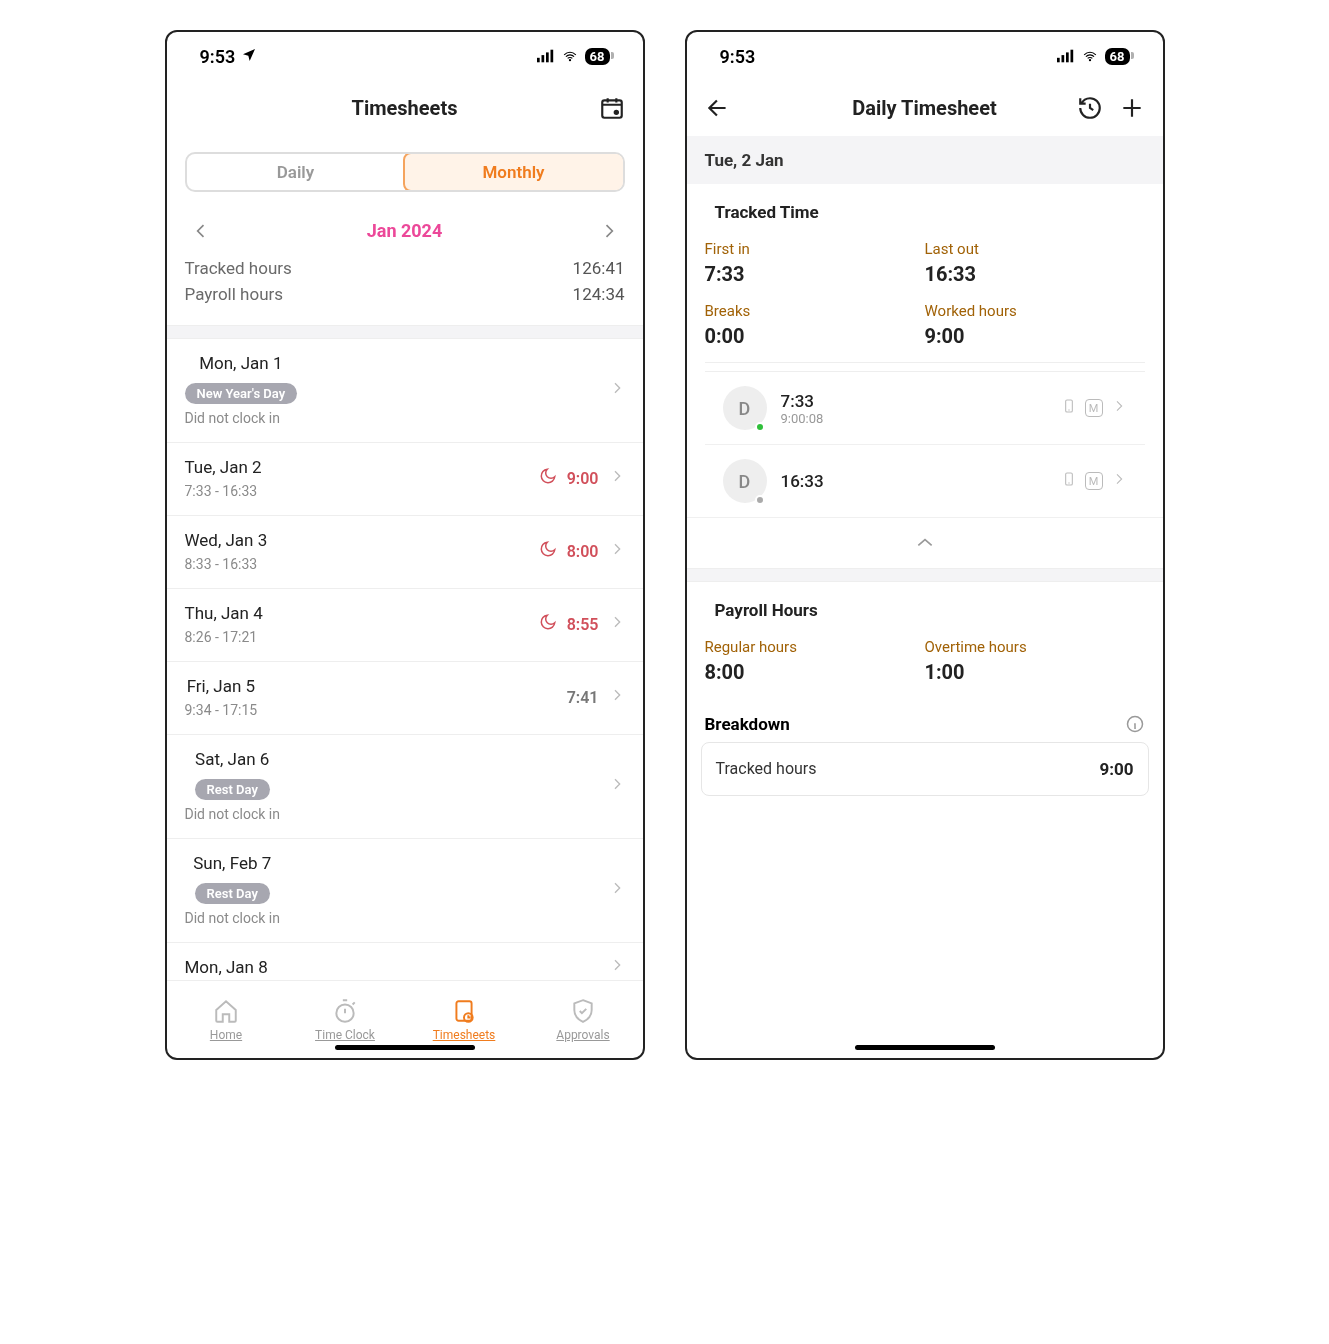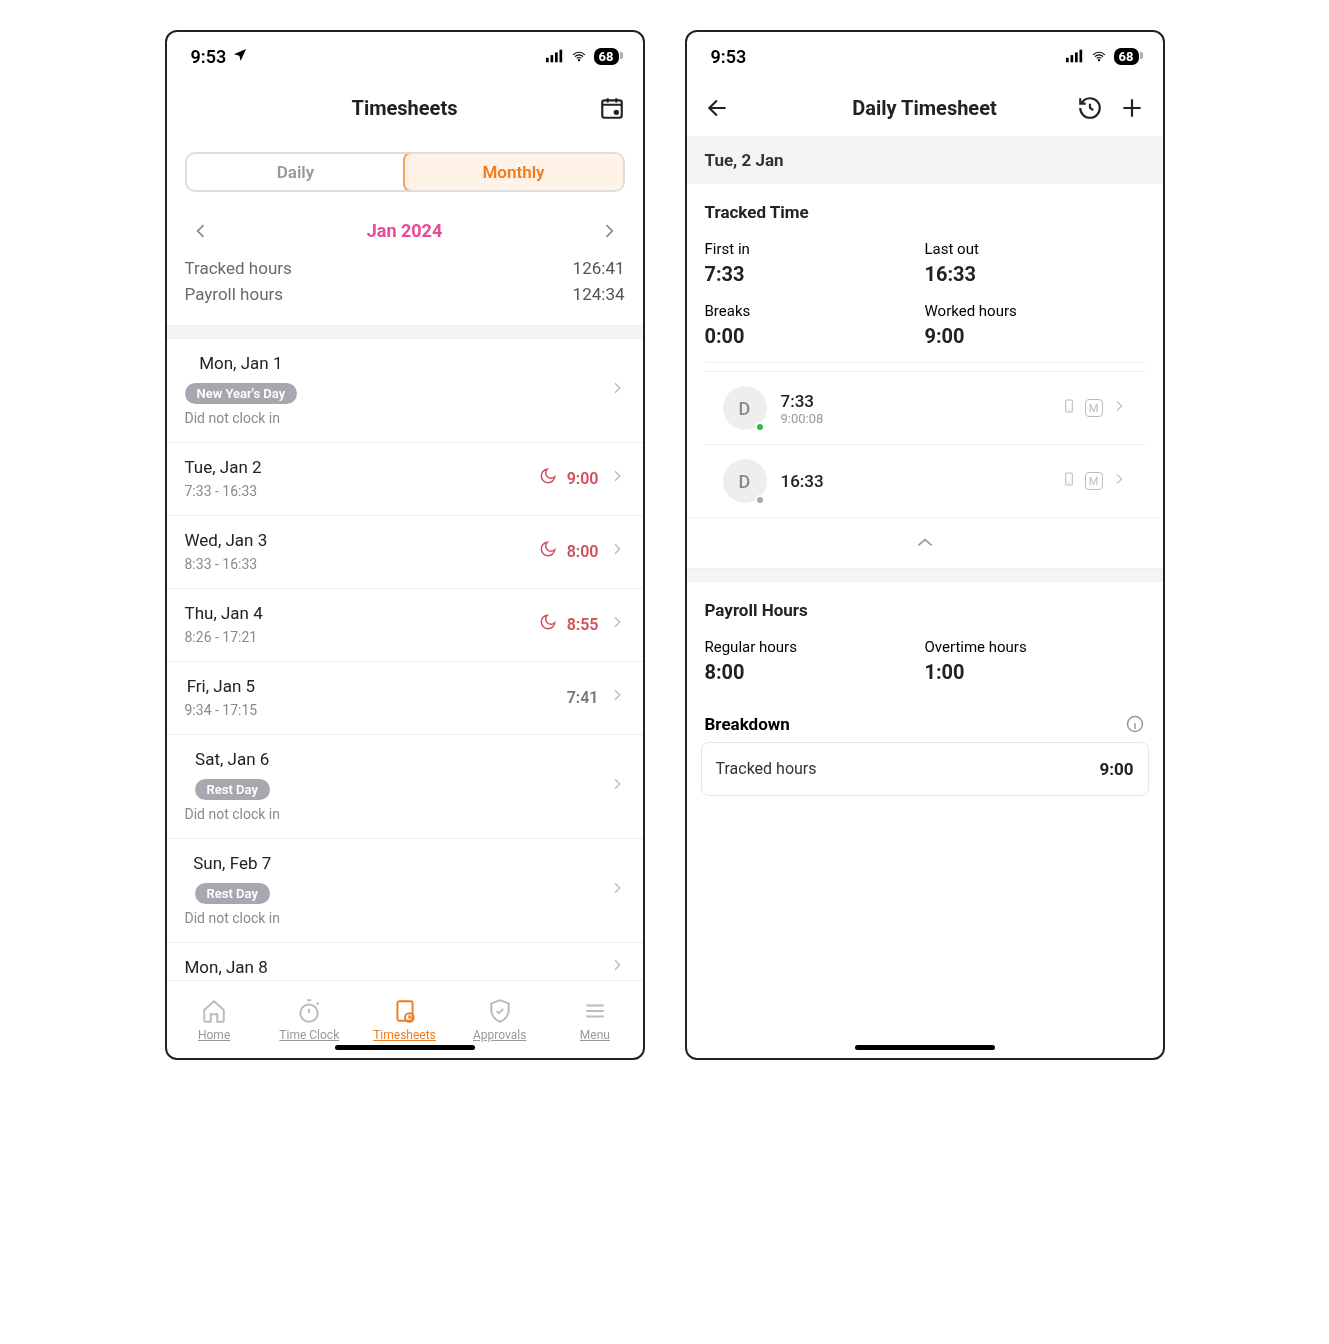--- a/index.html
+++ b/index.html
@@ -21,21 +21,21 @@
     display: flex;
     flex-direction: column;
     position: relative;
   }
   
   .statusbar {
     height: 48px;
     display: flex;
     align-items: center;
     justify-content: space-between;
-    padding: 0 24px;
+    padding: 0 33px;
     font-weight: 600;
     font-size: 18px;
     gap: 36px;
   }
   .statusbar-left { display:flex; align-items:center; gap:6px; }
   .loc-arrow svg { width:16px; height:16px; fill:#000; }
   .statusbar-right { display:flex; align-items:center; gap:6px; }
   .bars svg, .wifi svg { width:18px; height:14px; fill:#000; }
   .battery { background:#000; color:#fff; border-radius:7px; padding:1px 5px; font-size:13px; font-weight:700; position:relative;}
   .battery::after { content:""; position:absolute; right:-4px; top:4px; width:3px; height:7px; background:#b0b0b0; border-radius:0 2px 2px 0;}
@@ -100,24 +100,24 @@
   }
   .tab { flex:1; display:flex; flex-direction:column; align-items:center; justify-content:center; gap:4px; cursor:pointer; color:#999;text-decoration:underline;}
   .tab svg { width:26px; height:26px; stroke:#bbb; fill:none; stroke-width:1.8;}
   .tab.active { color:#f07c1e;}
   .tab.active svg { stroke:#f07c1e;}
   .tab span { font-size:12px;}
   .home-indicator { position:absolute; bottom:8px; left:50%; transform:translateX(-50%); width:140px; height:5px; background:#000; border-radius:4px;}
   .header.detail { border-bottom: none;}
   
   .section-date { background:#f4f4f6; padding:14px 18px; font-size:17px; font-weight:700; color:#333;}
-  .section-title { padding:18px 18px 10px; font-size:17px; font-weight:700; color:#222;}
+  .section-title { padding:18px 28px 10px; font-size:17px; font-weight:700; color:#222;}
   .kv-grid { display:grid; grid-template-columns:1fr 1fr; padding:0 18px 6px;}
   .kv { padding:8px 0;}
-  .kv .k { font-size:15px; color:#000000; margin-bottom:4px;}
+  .kv .k { font-size:15px; color:#a16207; margin-bottom:4px;}
   .kv .v { font-size:20px; font-weight:700; color:#222;}
   .entries-head { display:flex; justify-content:space-between; align-items:center; padding:16px 18px 4px; font-size:17px; font-weight:700;}
   .info-icon svg { width:20px; height:20px; stroke:#999; fill:none; stroke-width:1.8;}
   .entry-row {
     display:flex; align-items:center; padding:14px 18px; gap:14px;
     border-top:1px solid #f0f0f0; cursor:pointer;
   }
   .entry-row:first-of-type { border-top:1px solid #eee; margin-top:8px;}
   .avatar { width:44px; height:44px; border-radius:50%; background:#eee; color:#888; display:flex; align-items:center; justify-content:center; font-size:18px; font-weight:500; position:relative;}
   .dot { position:absolute; bottom:-2px; right:2px; width:10px; height:10px; border-radius:50%; border:2px solid #fff;}
@@ -352,26 +352,20 @@
         </svg>
       <span>Timesheets</span>
     </div>
     <div class="tab">
       <svg viewBox="0 0 24 24">
           <path d="M12 2l8 3v6c0 5-3.5 9-8 11-4.5-2-8-6-8-11V5l8-3z"></path>
           <path d="M9 12l2 2 4-4"></path>
         </svg>
       <span>Approvals</span>
     </div>
-    <div class="tab">
-      <svg viewBox="0 0 24 24">
-          <path d="M4 7h16M4 12h16M4 17h16"></path>
-        </svg>
-      <span>Menu</span>
-    </div>
   </div>
 
   <div class="home-indicator"></div>
 </div>
 
 <div class="phone">
   <div class="statusbar">
     <div class="statusbar-left">
       <span>9:53</span>
     </div>

